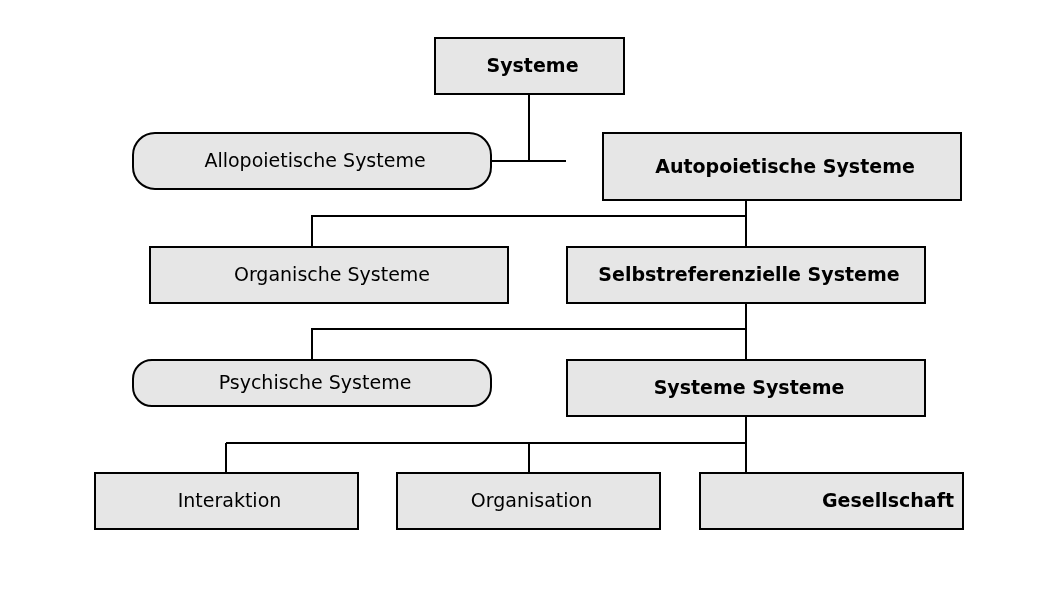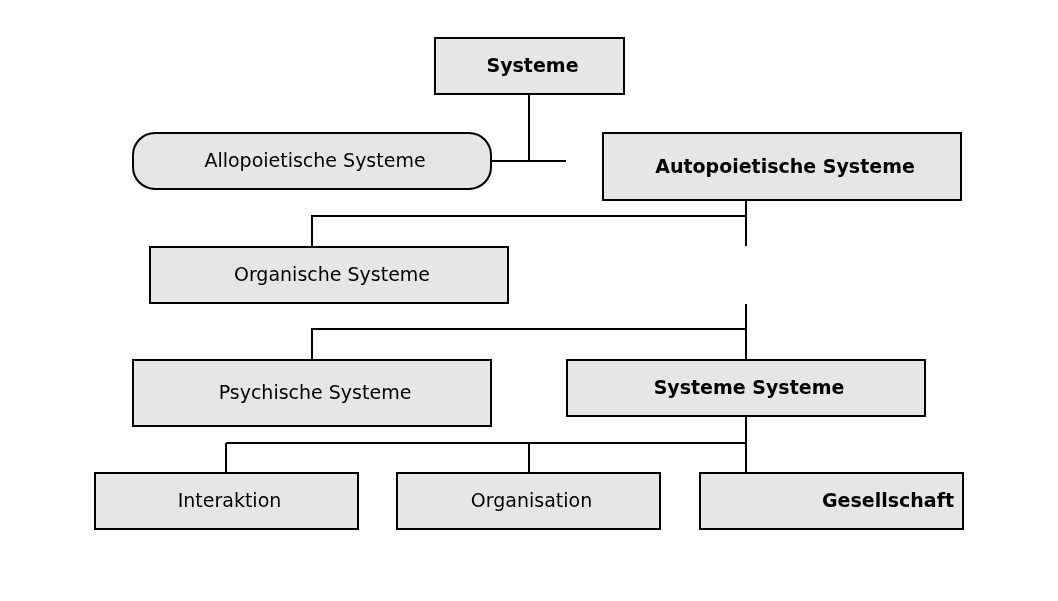--- a/index.html
+++ b/index.html
@@ -81,22 +81,25 @@
   </div>
 
   <div class="node-box bold" style="left:566px; top:132px; width:360px; height:69px;margin-left:36px;">
     <span class="node-label">Autopoietische Systeme</span>
   </div>
 
   <div class="node-box" style="left:132px; top:246px; width:360px; height:58px;margin-left:17px;">
     <span class="node-label">Organische Systeme</span>
   </div>
 
+  <div class="node-box bold" style="left:566px; top:246px; width:360px; height:58px;">
+    <span class="node-label">Selbstreferenzielle Systeme</span>
+  </div>
 
-  <div class="node-box" style="left:132px; top:359px; width:360px; height:68px;">
+  <div class="node-box" style="left:132px; top:359px; width:360px; height:48px;border-radius:20px;">
     <span class="node-label">Psychische Systeme</span>
   </div>
 
   <div class="node-box bold" style="left:566px; top:359px; width:360px; height:58px;">
     <span class="node-label">Systeme Systeme</span>
   </div>
 
   <div class="node-box" style="left:94px; top:472px; width:265px; height:58px;">
     <span class="node-label">Interaktion</span>
   </div>

